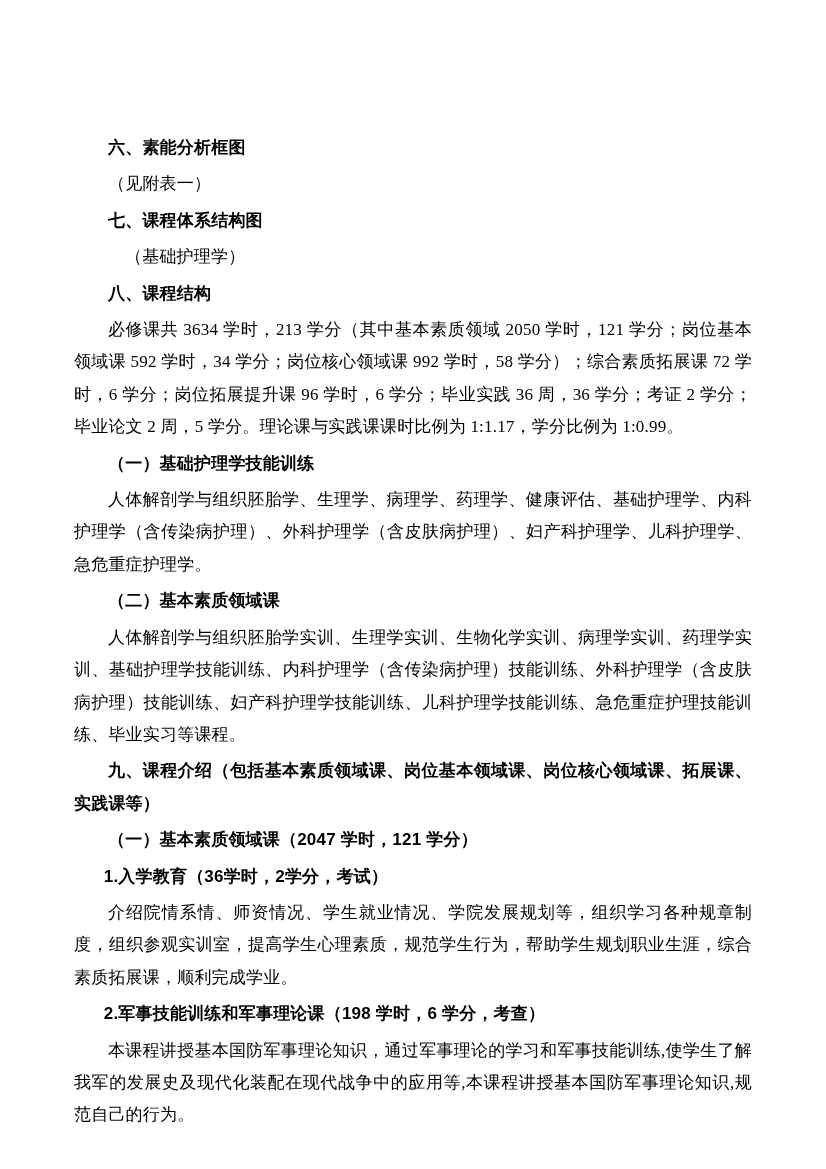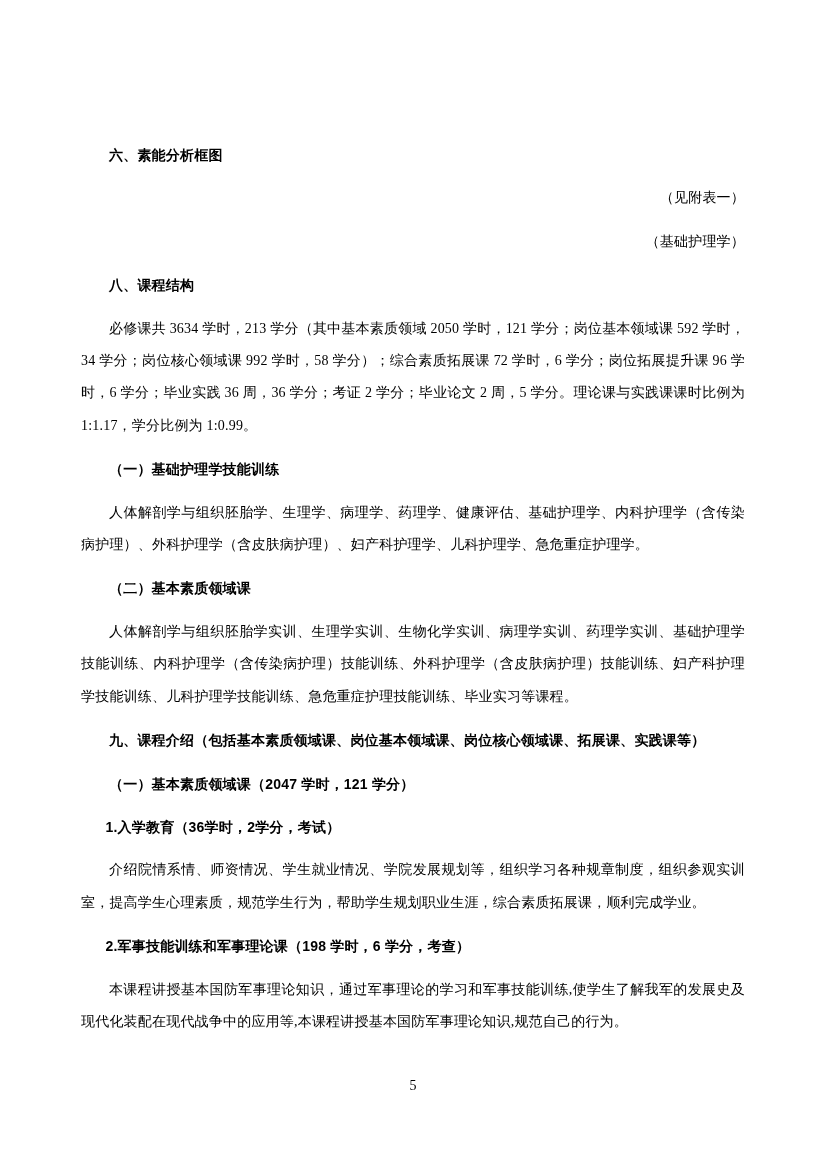--- a/index.html
+++ b/index.html
@@ -15,37 +15,36 @@
     color: #000000;
     overflow: hidden;
   }
   .doc {
     position: absolute;
     top: 128px;
     left: 70px;
     width: 686px;
   }
   .doc p {
-    margin: 11px;
+    margin: 4px;
     padding: 0;
-    font-size: 14px;
+    font-size: 17px;
     line-height: 32.4px;
     letter-spacing: 0.2px;
     word-break: break-all;
   }
   
   .h {
     font-family: "Liberation Sans", sans-serif;
     font-weight: bold;
   }
   
   .b {
     font-family: "Liberation Serif", serif;
     font-weight: normal;
-    text-align: right;
   }
   .ind2  { text-indent: 2em; }
   .ind25 { text-indent: 3em; }
   .ind18 { text-indent: 1.75em; }
   .just  { text-align: justify; }
   .pagenum {
     position: absolute;
     left: 0;
     right: 0;
     top: 1078px;
@@ -58,20 +57,21 @@
 </head>
 <body>
 
 <div class="page">
   <div class="doc">
 
     <p class="h ind2">六、素能分析框图</p>
 
     <p class="b ind2">（见附表一）</p>
 
+    <p class="h ind2">七、课程体系结构图</p>
 
     <p class="b ind25">（基础护理学）</p>
 
     <p class="h ind2">八、课程结构</p>
 
     <p class="b ind2 just">必修课共 3634 学时，213 学分（其中基本素质领域 2050 学时，121 学分；岗位基本领域课 592 学时，34 学分；岗位核心领域课 992 学时，58 学分）；综合素质拓展课 72 学时，6 学分；岗位拓展提升课 96 学时，6 学分；毕业实践 36 周，36 学分；考证 2 学分；毕业论文 2 周，5 学分。理论课与实践课课时比例为 1:1.17，学分比例为 1:0.99。</p>
 
     <p class="h ind2">（一）基础护理学技能训练</p>
 
     <p class="b ind2 just">人体解剖学与组织胚胎学、生理学、病理学、药理学、健康评估、基础护理学、内科护理学（含传染病护理）、外科护理学（含皮肤病护理）、妇产科护理学、儿科护理学、急危重症护理学。</p>

